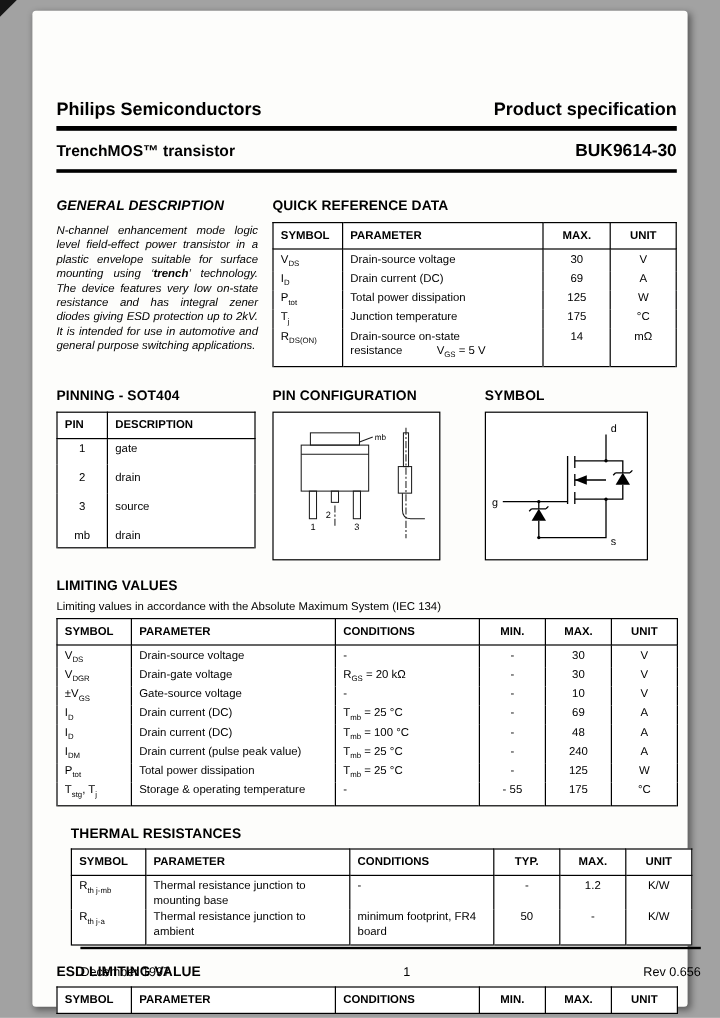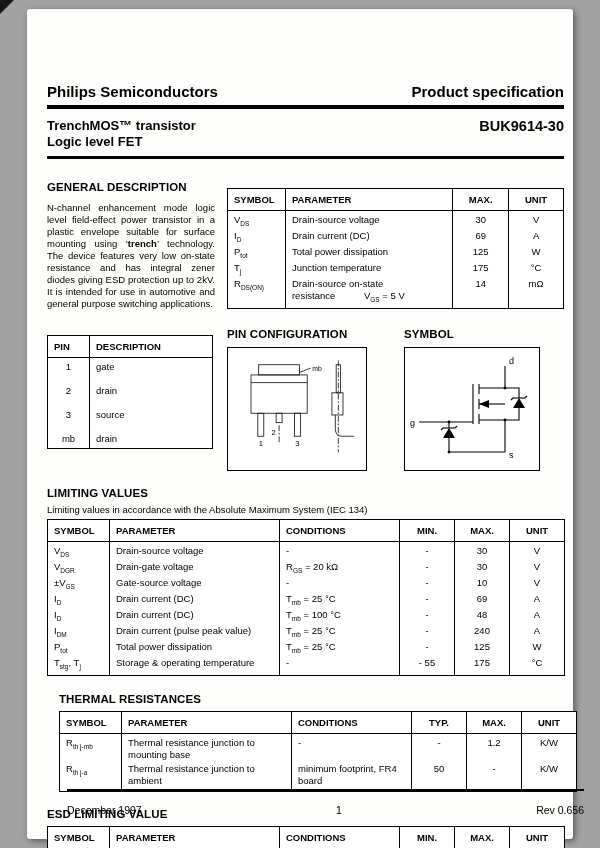--- a/index.html
+++ b/index.html
@@ -16,21 +16,21 @@
     font-size:15px; font-weight:bold; }
   .rule-thick { height:4px; background:#000; margin-top:5px; }
   .rule-med { height:3px; background:#000; margin-top:7px; }
   .title-block { display:flex; justify-content:space-between; align-items:flex-start; margin-top:9px;gap:24px; }
   .title-left div { font-size:13px; font-weight:bold; line-height:1.2; }
   .part-number { font-size:14.5px; font-weight:bold; }
 
   h3.sec { font-size:11.5px; font-weight:bold; letter-spacing:0.1px; }
 
   .two-col { display:flex; margin-top:22px; }
-  .col-left { width:168px; margin-right:12px; }
+  .col-left { width:168px; margin-right:12px;font-style:italic; }
   .col-left p { margin-top:9px; font-size:9.5px; line-height:1.26; text-align:justify; }
   .col-right { width:337px; }
   .col-right table { margin-top:7px; }
 
   table.ds { border-collapse:collapse; border:1px solid #000; table-layout:fixed; background:#fff; }
   table.ds th { font-size:9.5px; font-weight:bold; text-align:left; padding:5px 6px;
     border:1px solid #000; vertical-align:top; }
   table.ds th.c { text-align:center; }
   table.ds td { font-size:9.5px; line-height:1.25; padding:1px 6px;
     border-left:1px solid #000; border-right:1px solid #000; vertical-align:top; }
@@ -72,32 +72,32 @@
 
       <div class="doc-header">
         <span>Philips Semiconductors</span>
         <span>Product specification</span>
       </div>
       <div class="rule-thick"></div>
 
       <div class="title-block">
         <div class="title-left">
           <div>TrenchMOS™ transistor</div>
-          <div>Logic level FET</div>
         </div>
         <div class="part-number">BUK9614-30</div>
       </div>
       <div class="rule-med"></div>
 
       <div class="two-col">
         <div class="col-left">
           <h3 class="sec">GENERAL DESCRIPTION</h3>
           <p>N-channel enhancement mode logic level field-effect power transistor in a plastic envelope suitable for surface mounting using ‘<b>trench</b>’ technology. The device features very low on-state resistance and has integral zener diodes giving ESD protection up to 2kV. It is intended for use in automotive and general purpose switching applications.</p>
         </div>
         <div class="col-right">
+          <h3 class="sec">QUICK REFERENCE DATA</h3>
           <table class="ds">
             <colgroup>
                 <col style="width:58px">
                 <col style="width:168px">
                 <col style="width:56px">
                 <col style="width:55px">
               </colgroup>
             <thead>
               <tr>
                 <th>SYMBOL</th>
@@ -137,20 +137,21 @@
                 <td class="c">14</td>
                 <td class="c">mΩ</td>
               </tr>
             </tbody>
           </table>
         </div>
       </div>
 
       <div class="pin-section">
         <div class="ps-col1">
+          <h3 class="sec">PINNING - SOT404</h3>
           <table class="ds pin">
             <colgroup>
                 <col style="width:42px">
                 <col style="width:123px">
               </colgroup>
             <thead>
               <tr>
                 <th>PIN</th>
                 <th>DESCRIPTION</th>
               </tr>

